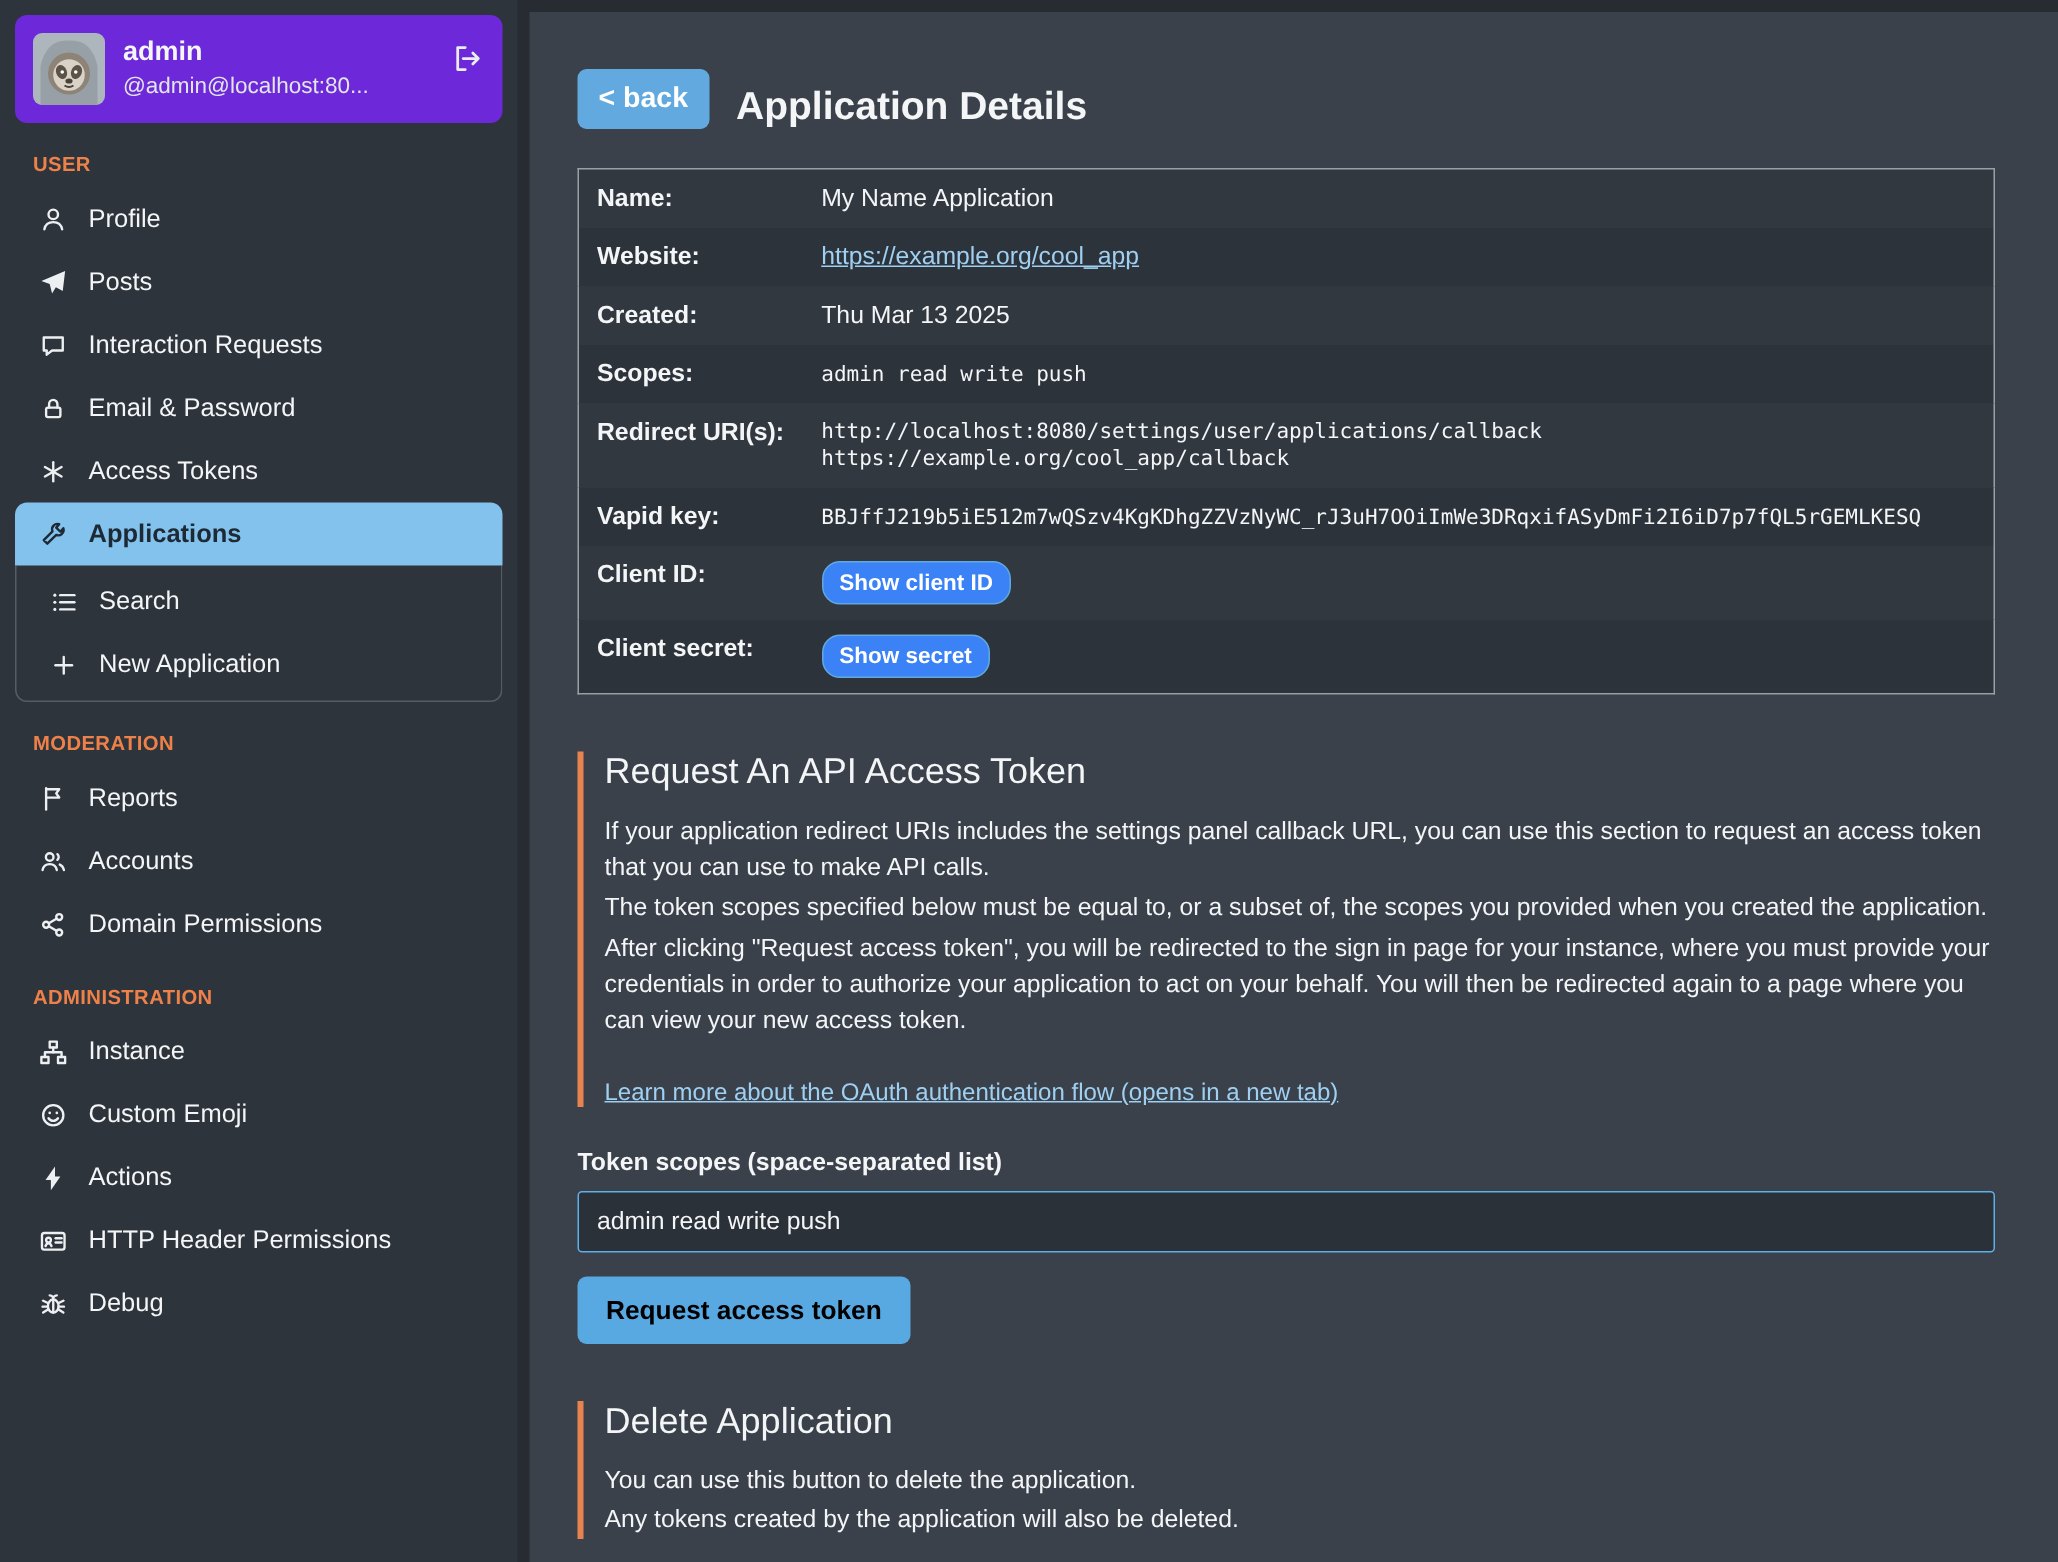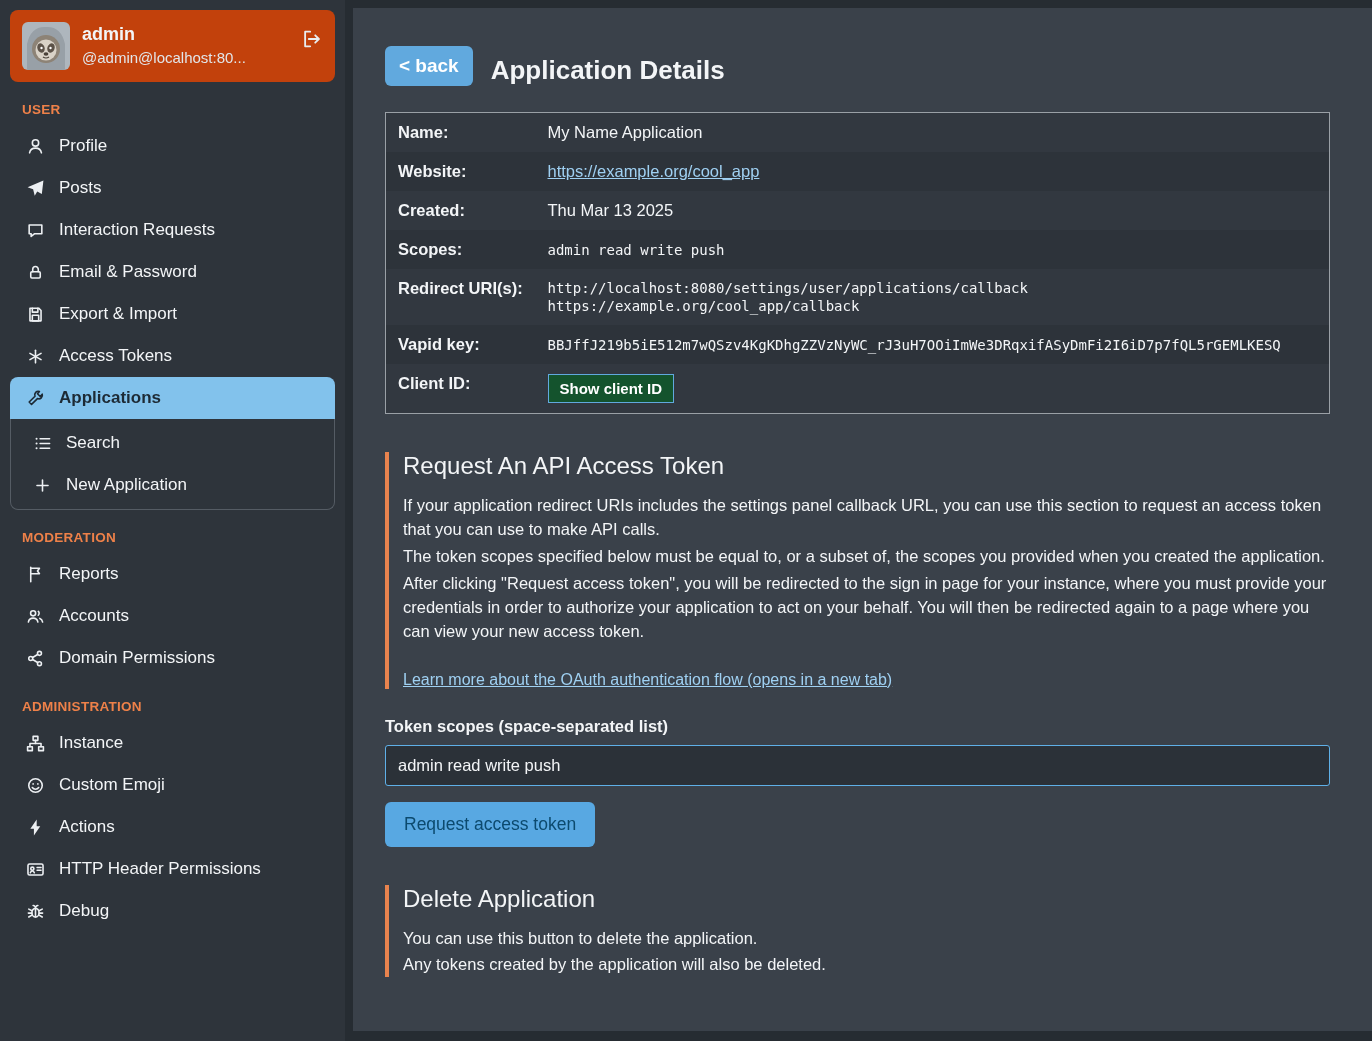--- a/index.html
+++ b/index.html
@@ -10,21 +10,21 @@
     font-family:"Liberation Sans", sans-serif;
     min-height:100vh; width:1372px;
   }
   .icon { display:inline-flex; align-items:center; justify-content:center; }
   .icon svg { width:19px; height:19px; }
 
   
   .sidebar { flex:0 0 345px; width:345px; background:#2e343b; padding:0 0 24px; }
   .user-card {
     margin:10px; padding:12px; display:flex; gap:12px; align-items:flex-start;
-    background:#c2410c; border-radius:8px;
+    background:#6d28d9; border-radius:8px;
   }
   .avatar { width:48px; height:48px; border-radius:6px; overflow:hidden; flex:0 0 48px; }
   .avatar svg { width:48px; height:48px; display:block; }
   .user-meta { flex:1; min-width:0; padding-top:2px; }
   .user-name { font-weight:bold; font-size:18px; }
   .user-handle { font-size:15px; color:#e2e6ea; white-space:nowrap; overflow:hidden; text-overflow:ellipsis; margin-top:4px; }
   .logout { color:#e9edf0; margin-top:6px; cursor:pointer; }
   .logout svg { width:22px; height:22px; }
 
   .nav-section-label { color:#ee8149; font-weight:bold; font-size:13.5px; letter-spacing:.02em; margin:20px 22px 8px; }
@@ -53,39 +53,39 @@
 
   table.info-table { width:100%; border-collapse:collapse; border:1px solid #9aa0a6; }
   .info-table tr:nth-child(odd)  { background:#323840; }
   .info-table tr:nth-child(even) { background:#2d333a; }
   .info-table th { width:150px; text-align:left; font-weight:bold; padding:10px 12px; vertical-align:top; font-size:16.5px; }
   .info-table td { padding:10px 12px; font-size:16.5px; vertical-align:top; }
   .mono { font-family:"DejaVu Sans Mono", monospace; font-size:14px; }
   .uri-line { padding:1px 0; }
   a.value-link, a.oauth-link { color:#9fd0f2; }
   .show-btn {
-    background:#14532d; border:1px solid #61a9de; color:#fff; font-weight:bold;
+    background:#3b82f6; border:1px solid #61a9de; color:#fff; font-weight:bold;
     font-family:"Liberation Sans",sans-serif;
-    font-size:15px; padding:5px 11px; border-radius:0; cursor:pointer;
+    font-size:15px; padding:5px 11px; border-radius:12px; cursor:pointer;
   }
 
   .section-block { border-left:4px solid #e8834e; padding-left:14px; margin-top:38px; }
   h2 { font-size:24px; margin:0 0 14px; font-weight:normal; }
   .section-block p { margin:0 0 3px; font-size:16.5px; line-height:1.45; max-width:940px; }
   a.oauth-link { display:inline-block; margin-top:24px; font-size:16px; }
 
   .form-area { margin-top:28px; }
   .form-label { font-weight:bold; font-size:16.5px; margin-bottom:9px; }
   .scopes-input {
     width:100%; background:#2b3138; border:1.5px solid #5fb0e8; border-radius:3px;
     color:#f3f5f7; font-size:16.5px; padding:10px 12px;
     font-family:"Liberation Sans",sans-serif;
   }
   .request-btn {
-    margin-top:16px; background:#58a8e2; color:#0c4a6e; font-weight:normal; font-size:17.5px;
+    margin-top:16px; background:#58a8e2; color:#000000; font-weight:bold; font-size:17.5px;
     font-family:"Liberation Sans",sans-serif;
     padding:12px 19px; border:none; border-radius:6px; cursor:pointer;text-align:right;
   }
 </style>
 </head>
 <body>
 
 <nav class="sidebar">
   <div class="user-card">
     <span class="avatar">
@@ -142,30 +142,20 @@
         <span>Interaction Requests</span>
       </div>
       <div class="nav-item">
         <span class="icon">
           <svg viewBox="0 0 24 24" fill="none" stroke="currentColor" stroke-width="2" stroke-linecap="round" stroke-linejoin="round">
             <rect x="6" y="11" width="12" height="8" rx="1.5"></rect>
             <path d="M8.5 11V8a3.5 3.5 0 0 1 7 0v3"></path>
           </svg>
         </span>
         <span>Email &amp; Password</span>
-      </div>
-      <div class="nav-item">
-        <span class="icon">
-          <svg viewBox="0 0 24 24" fill="none" stroke="currentColor" stroke-width="2" stroke-linecap="round" stroke-linejoin="round">
-            <path d="M5 4h11l3 3v13H5z"></path>
-            <path d="M8 4v5h7V4"></path>
-            <path d="M8 13h8v7H8z"></path>
-          </svg>
-        </span>
-        <span>Export &amp; Import</span>
       </div>
       <div class="nav-item">
         <span class="icon">
           <svg viewBox="0 0 24 24" fill="none" stroke="currentColor" stroke-width="2" stroke-linecap="round" stroke-linejoin="round">
             <path d="M12 4v16"></path>
             <path d="M5 8l14 8"></path>
             <path d="M19 8L5 16"></path>
           </svg>
         </span>
         <span>Access Tokens</span>
@@ -332,20 +322,24 @@
           </td>
         </tr>
         <tr>
           <th>Vapid key:</th>
           <td><span class="mono">BBJffJ219b5iE512m7wQSzv4KgKDhgZZVzNyWC_rJ3uH7OOiImWe3DRqxifASyDmFi2I6iD7p7fQL5rGEMLKESQ</span></td>
         </tr>
         <tr>
           <th>Client ID:</th>
           <td><button class="show-btn">Show client ID</button></td>
         </tr>
+        <tr>
+          <th>Client secret:</th>
+          <td><button class="show-btn">Show secret</button></td>
+        </tr>
       </tbody>
   </table>
 
   <section class="section-block">
     <h2>Request An API Access Token</h2>
     <div id="token-paragraphs">
         <p>If your application redirect URIs includes the settings panel callback URL, you can use this section to request an access token that you can use to make API calls.</p>
         <p>The token scopes specified below must be equal to, or a subset of, the scopes you provided when you created the application.</p>
         <p>After clicking "Request access token", you will be redirected to the sign in page for your instance, where you must provide your credentials in order to authorize your application to act on your behalf. You will then be redirected again to a page where you can view your new access token.</p>
       </div>

